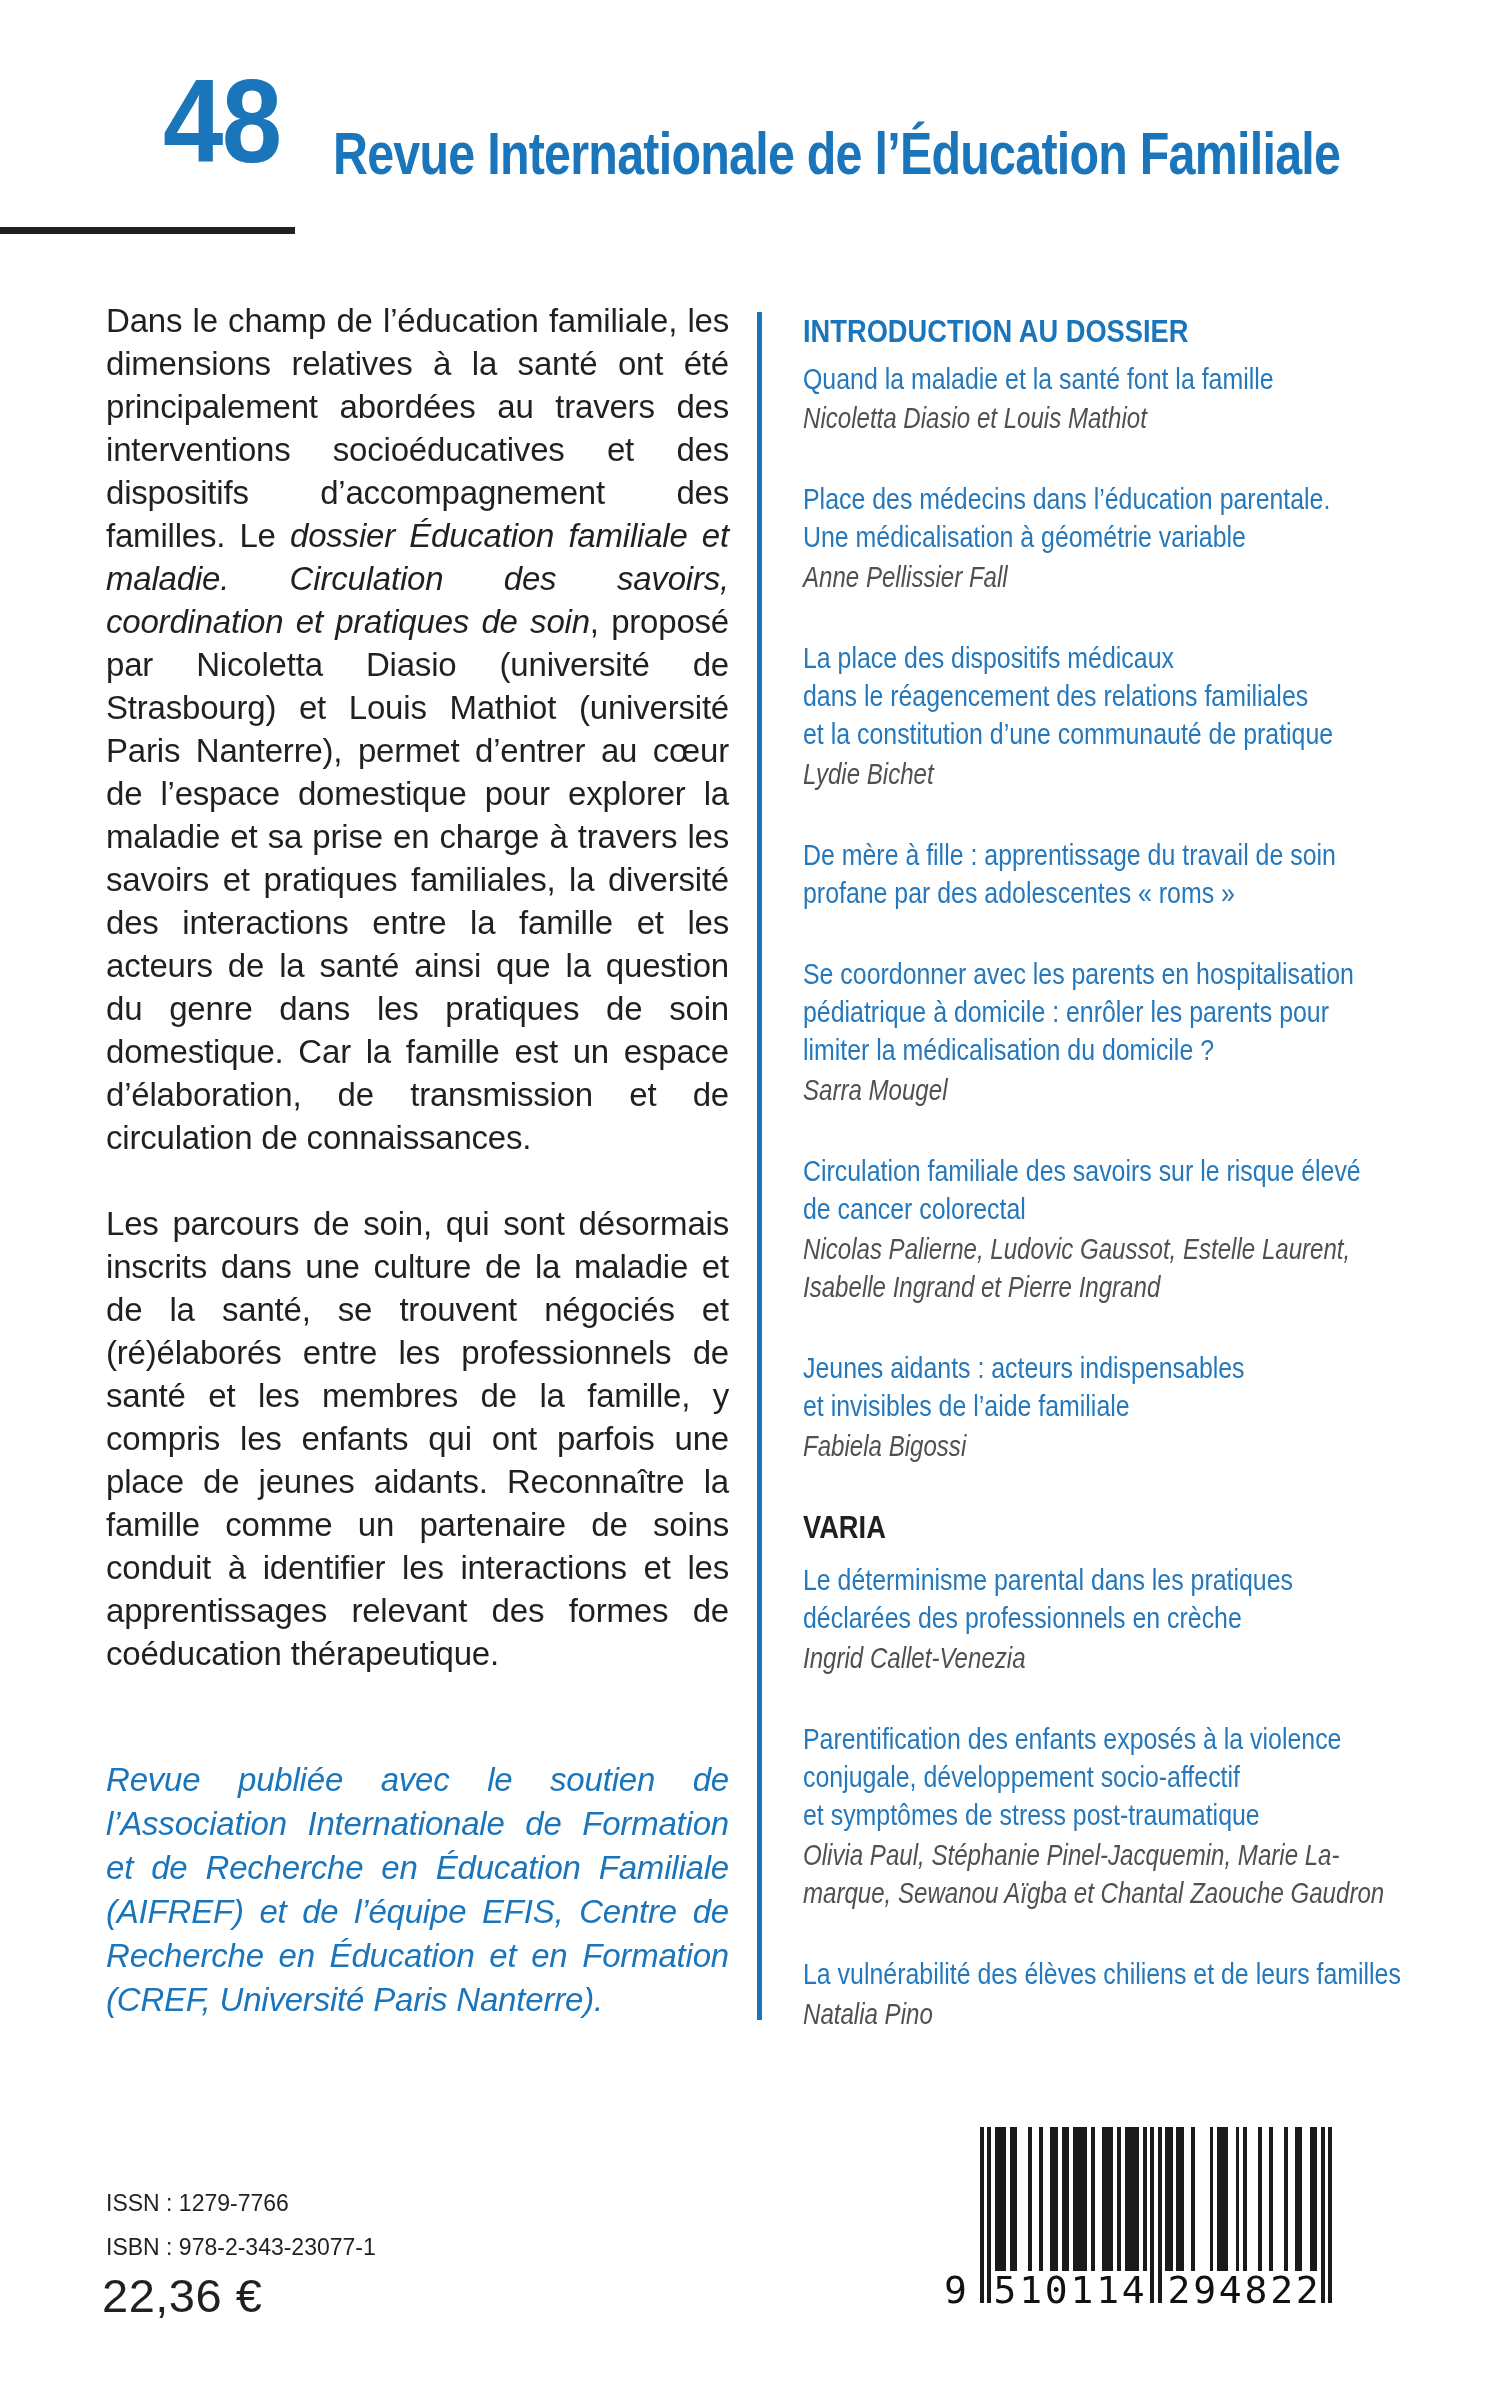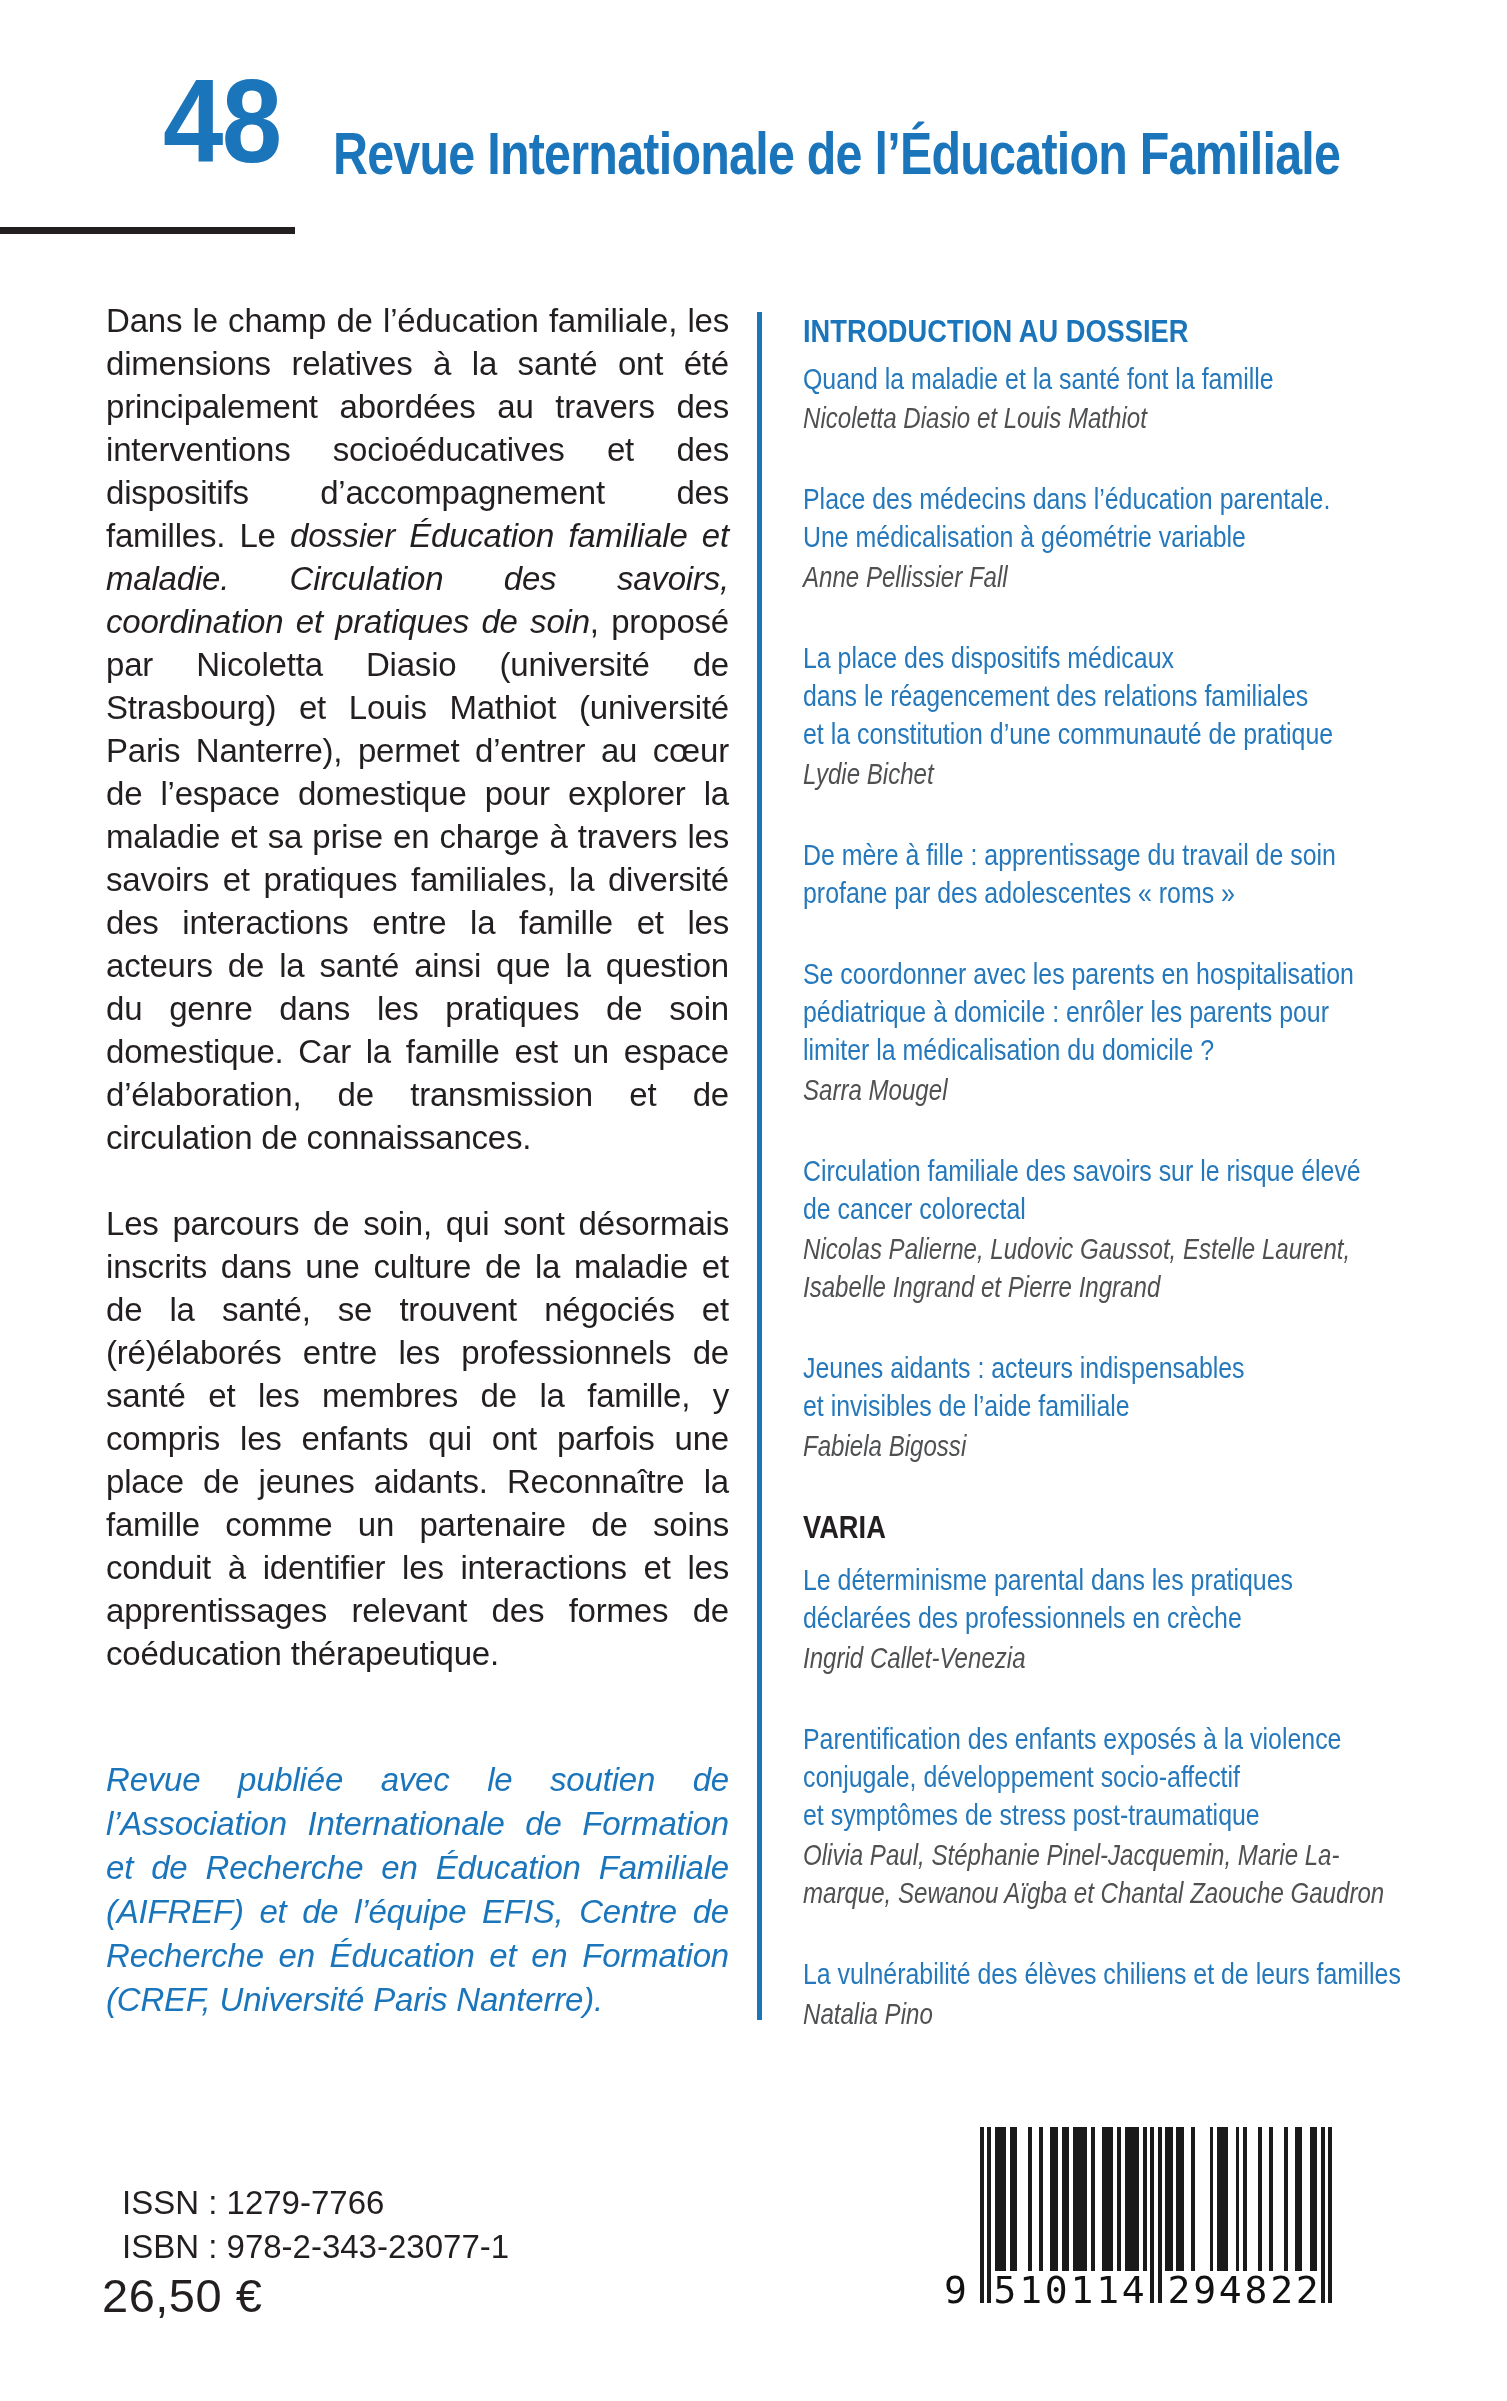--- a/index.html
+++ b/index.html
@@ -48,21 +48,21 @@
   .toc-title-line{
     font-size:30px;line-height:38px;color:var(--toc-blue);
     transform:scaleX(.83);transform-origin:left top;white-space:nowrap;
   }
   .toc-author-line{
     font-size:29px;line-height:38px;font-style:italic;color:var(--author-gray);
     transform:scaleX(.83);transform-origin:left top;white-space:nowrap;
   }
   .toc-authors{margin-top:1.9px;}
   
-  .footer-ids{position:absolute;left:122px;top:2181px;font-size:33px;line-height:44px;}
+  .footer-ids{position:absolute;left:106px;top:2181px;font-size:23px;line-height:44px;}
   .price{
     position:absolute;left:102px;top:2269px;font-size:47px;line-height:53px;letter-spacing:0.5px;
   }
   
   .barcode{position:absolute;left:944px;top:2127px;width:390px;height:185px;}
   .barcode svg{position:absolute;left:36px;top:0;}
   .bc-digit{
     position:absolute;bottom:1.9px;font-family:"DejaVu Sans Mono",monospace;
     font-size:38px;line-height:40px;color:#111;letter-spacing:2.8px;
   }
@@ -177,21 +177,21 @@
       <div class="toc-authors">
         <div class="toc-author-line">Natalia Pino</div>
       </div>
     </div>
   </div>
 
 <div class="footer-ids">
   <div>ISSN : 1279-7766</div>
   <div>ISBN : 978-2-343-23077-1</div>
 </div>
-<div class="price">26,50 €</div>
+<div class="price">22,36 €</div>
 
 <div class="barcode">
   <svg id="bc-svg" width="352" height="176" viewBox="0 0 95 61" preserveAspectRatio="none" shape-rendering="crispEdges">
       <rect x="0" y="0" width="1" height="61" fill="#1a1a1a"></rect>
       <rect x="2" y="0" width="1" height="61" fill="#1a1a1a"></rect>
       <rect x="4" y="0" width="1" height="50" fill="#1a1a1a"></rect>
       <rect x="5" y="0" width="1" height="50" fill="#1a1a1a"></rect>
       <rect x="6" y="0" width="1" height="50" fill="#1a1a1a"></rect>
       <rect x="8" y="0" width="1" height="50" fill="#1a1a1a"></rect>
       <rect x="9" y="0" width="1" height="50" fill="#1a1a1a"></rect>

